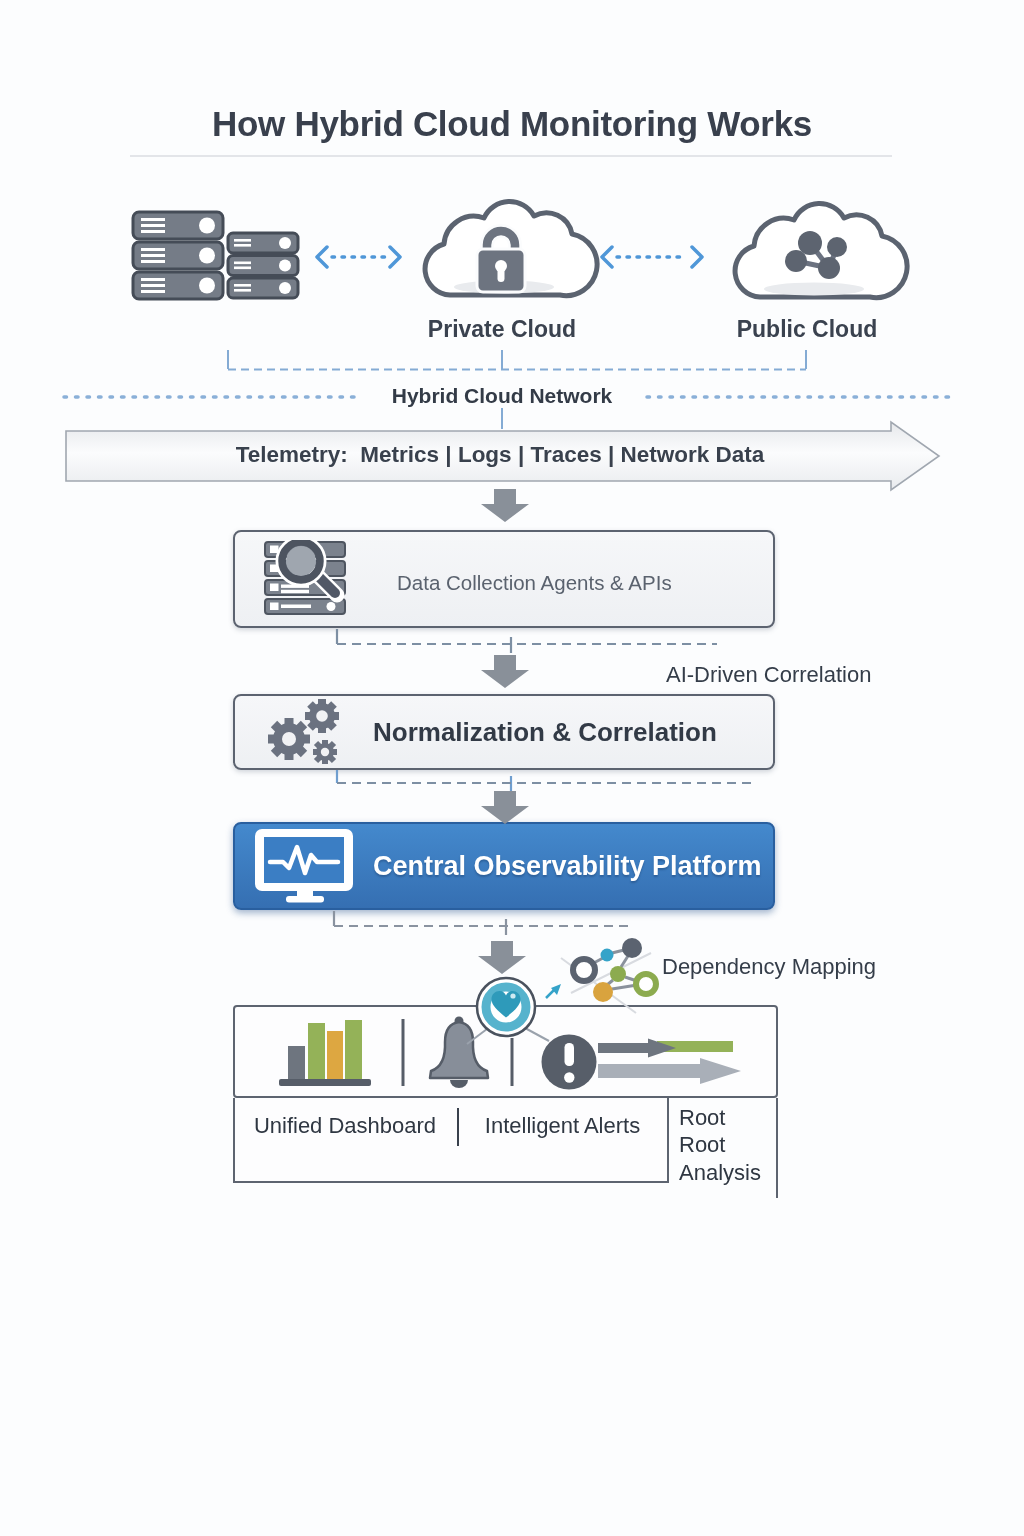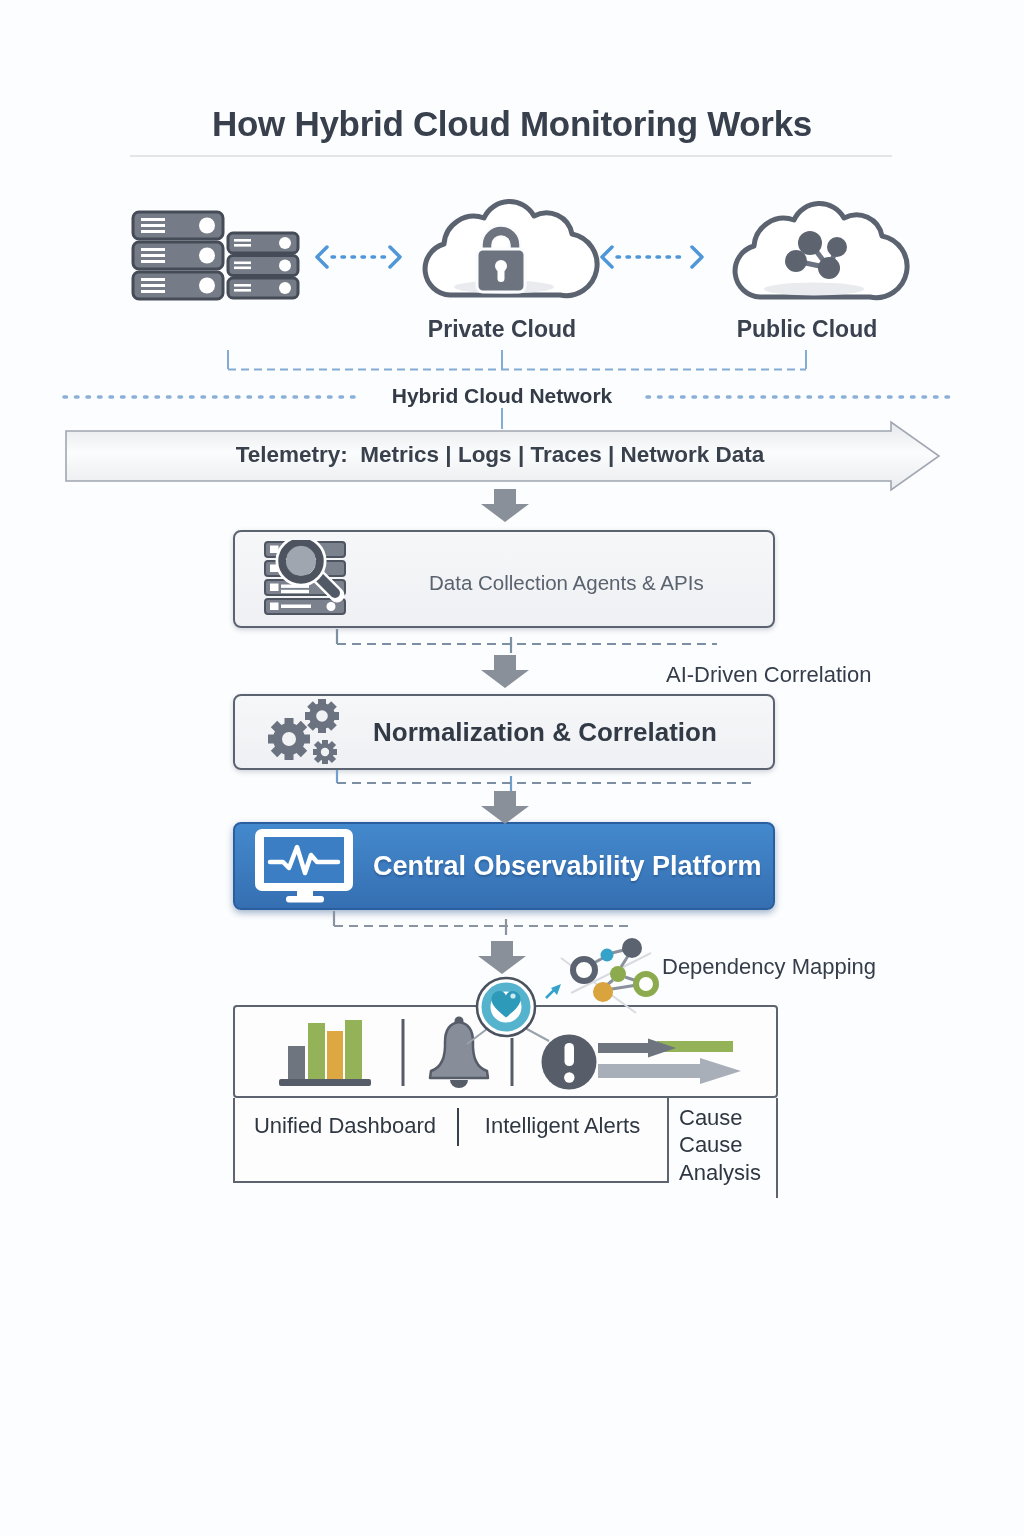--- a/index.html
+++ b/index.html
@@ -15,21 +15,21 @@
   .layer-box{position:absolute;box-sizing:border-box;display:flex;align-items:center;
              border:2.5px solid #5c6370;border-radius:8px;
              background:linear-gradient(180deg,#f6f7f9,#eef0f3);
              box-shadow:0 2px 5px rgba(80,90,110,.25);}
   #dc-box{left:233px;top:530px;width:542px;height:98px;gap:38px;padding-left:26px;}
   #norm-box{left:233px;top:694px;width:542px;height:76px;gap:26px;padding-left:24px;}
   #platform-box{left:233px;top:822px;width:542px;height:88px;gap:16px;padding-left:18px;
                 background:linear-gradient(180deg,#4489cd,#356fb2);border-color:#295f9f;
                 box-shadow:0 3px 7px rgba(25,70,130,.4);}
   .dc-title{font-size:26px;font-weight:700;color:#323a46;}
-  .dc-sub{font-size:20.5px;color:#5a626e;margin-top:7px;margin-left:32px;}
+  .dc-sub{font-size:20.5px;color:#5a626e;margin-top:7px;}
   .norm-title{font-size:26px;font-weight:700;color:#323a46;}
   .platform-title{font-size:27px;font-weight:700;color:#ffffff;text-shadow:0 1.5px 2px rgba(20,50,90,.35);}
   .outputs-box{left:233px;top:1005px;width:545px;height:93px;border:2.5px solid #5d6470;
                border-radius:4px;background:#fdfdfe;box-sizing:border-box;}
   .labels-box{left:233px;top:1098px;width:436px;height:85px;border:2.5px solid #5d6470;border-top:none;
               background:#fdfdfe;box-sizing:border-box;}
   .rc-cell{left:669px;top:1098px;width:109px;height:100px;border-right:2.5px solid #5d6470;
            box-sizing:border-box;padding:6px 0 0 10px;}
   .out-label{font-size:22px;color:#2f3742;text-align:center;}
   .rc-label{font-size:22px;color:#2f3742;line-height:1.24;text-align:left;}
@@ -103,21 +103,21 @@
       <polyline points="17,35 30,35 36,41 44,20 52,46 58,28 64,35 85,35" fill="none" stroke="#ffffff" stroke-width="4.5" stroke-linejoin="round" stroke-linecap="round"></polyline>
       <rect x="44" y="64" width="16" height="5" fill="#ffffff"></rect>
       <rect x="33" y="69" width="38" height="6.5" rx="3" fill="#ffffff"></rect>
     </svg>
     <div class="platform-title">Central Observability Platform</div>
   </div>
 
   <div class="abs outputs-box"></div>
   <div class="abs labels-box"></div>
   <div class="abs rc-cell">
-    <div class="rc-label">Cause Cause Analysis</div>
+    <div class="rc-label">Root Root Analysis</div>
   </div>
 
   <svg class="overlay" width="1024" height="1536" viewBox="0 0 1024 1536">
     <defs>
       <linearGradient id="telg" x1="0" y1="0" x2="0" y2="1">
         <stop offset="0" stop-color="#e6e8eb"></stop>
         <stop offset="0.45" stop-color="#fbfcfd"></stop>
         <stop offset="1" stop-color="#e9ebee"></stop>
       </linearGradient>
     </defs>

